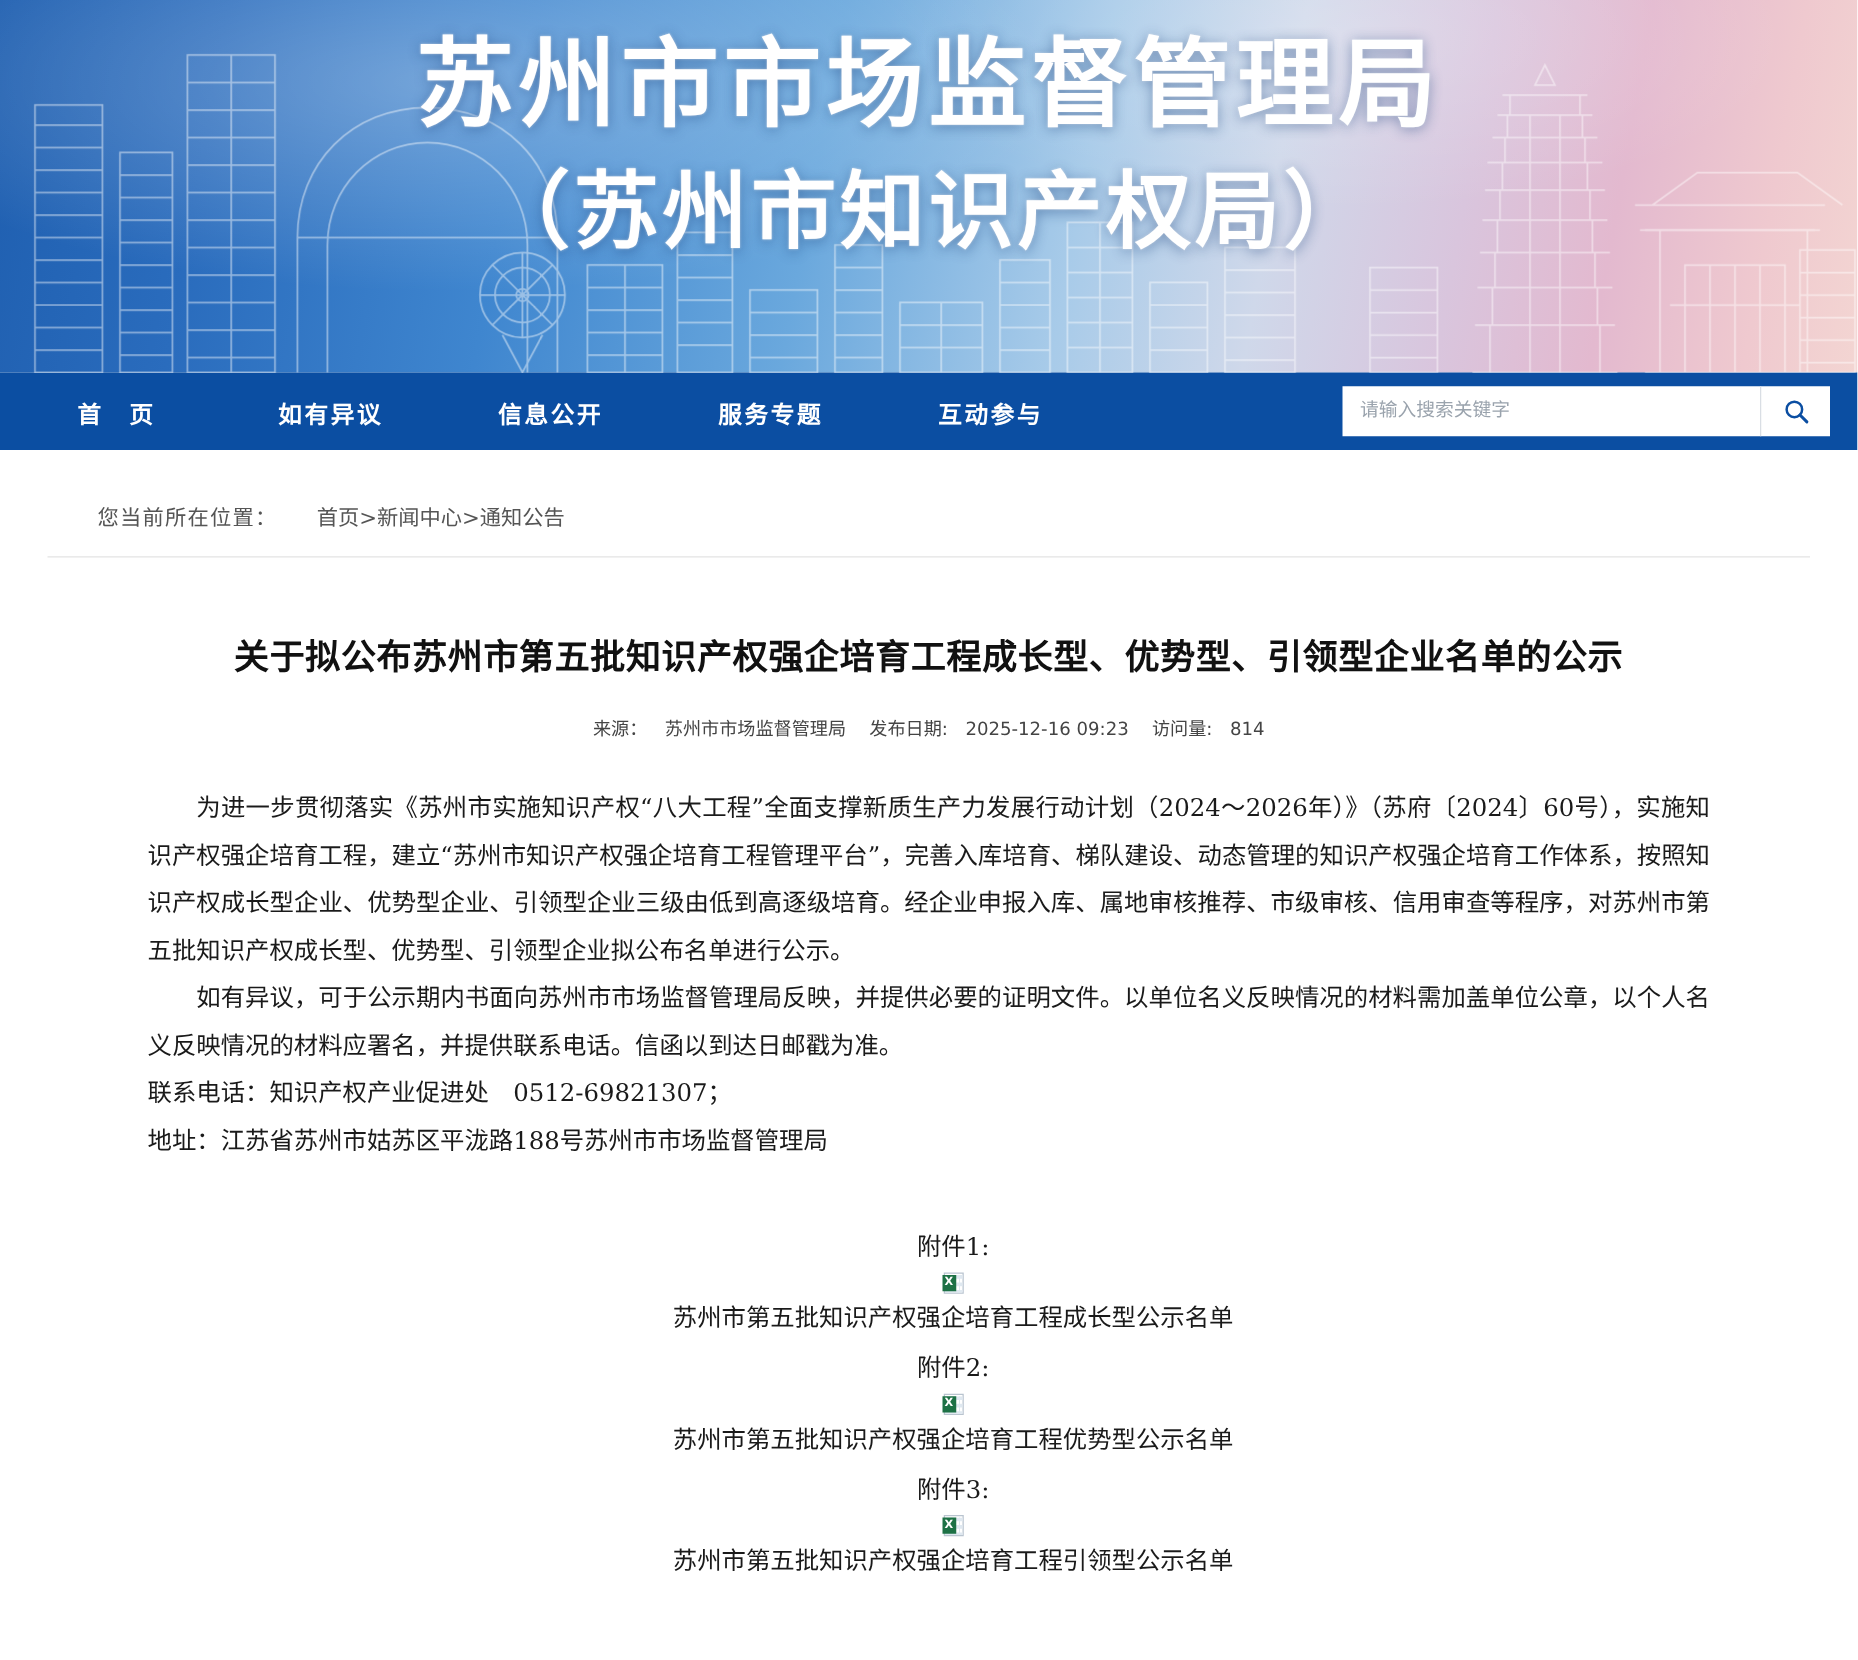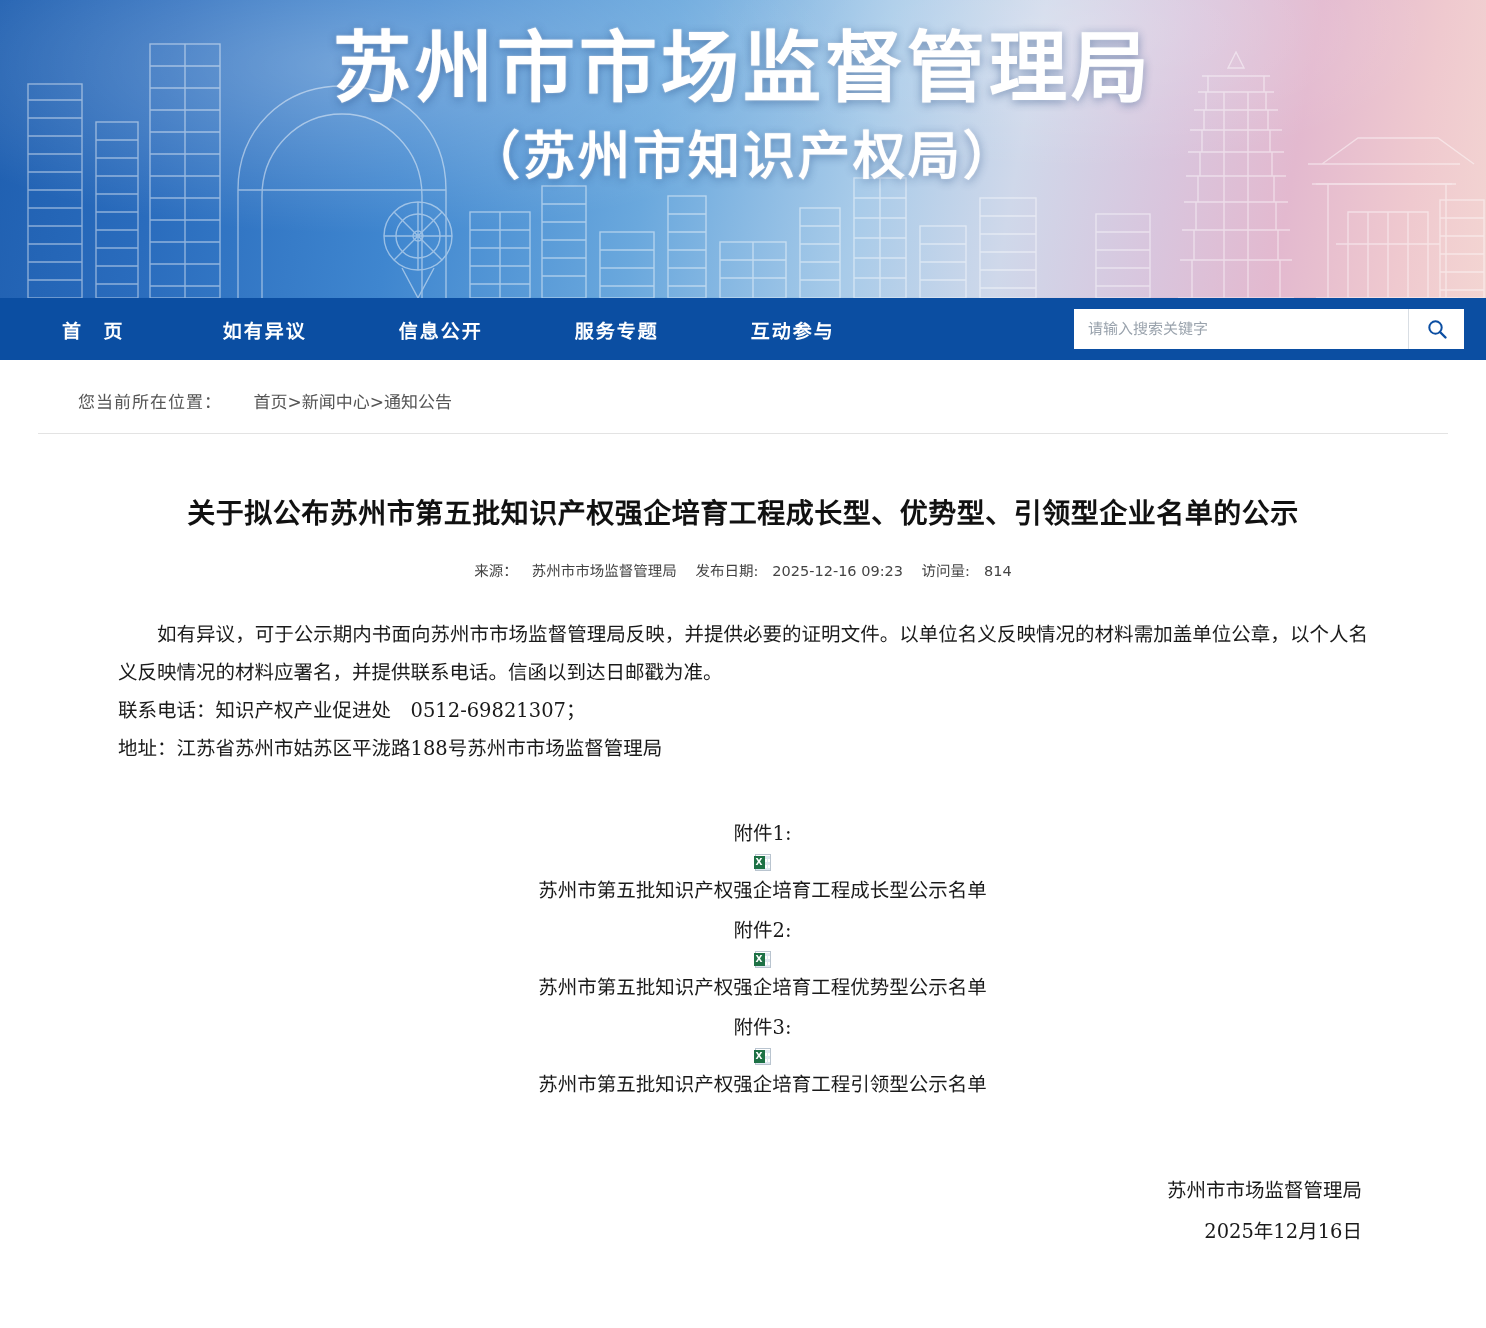--- a/index.html
+++ b/index.html
@@ -42,21 +42,21 @@
     font-size: 78px;
     letter-spacing: 4px;
     color: #ffffff;
     text-shadow: 0 2px 10px rgba(20,60,120,.45), 0 0 2px rgba(255,255,255,.8);
     line-height: 1.08;
     white-space: nowrap;
   }
   .banner-subtitle {
     font-family: "DejaVu Sans", sans-serif;
     font-weight: bold;
-    font-size: 52px;
+    font-size: 68px;
     letter-spacing: 3px;
     color: #ffffff;
     text-shadow: 0 2px 10px rgba(20,60,120,.45), 0 0 2px rgba(255,255,255,.8);
     margin-top: 4px;
     white-space: nowrap;
   }
 
   
   .nav {
     height: 62px;
@@ -103,21 +103,21 @@
     background: #ffffff;
     border-left: 1px solid #d9dee4;
     display: flex; align-items: center; justify-content: center;
     cursor: pointer;
   }
   .search-btn svg { display: block; }
 
   
   .crumb-wrap {
     width: 1486px;
-    padding: 28px 0 22px 0;
+    padding: 40px 0 22px 0;
     background: #ffffff;
   }
   .crumb {
     max-width: 1410px;
     margin: 0 auto;
     padding: 0 40px 20px 40px;
     border-bottom: 1px solid #e3e3e3;
     color: #555;
     font-size: 17px;
     font-family: "DejaVu Sans", sans-serif;
@@ -328,20 +328,21 @@
 
     <div class="art-title">关于拟公布苏州市第五批知识产权强企培育工程成长型、优势型、引领型企业名单的公示</div>
 
     <div class="art-meta">
       <span>来源：</span><span>苏州市市场监督管理局</span>
       <span>发布日期:</span><span>2025-12-16 09:23</span>
       <span>访问量:</span><span>814</span>
     </div>
 
     <div class="body-text">
+      <p class="indent">为进一步贯彻落实《苏州市实施知识产权“八大工程”全面支撑新质生产力发展行动计划（2024～2026年）》（苏府〔2024〕60号），实施知识产权强企培育工程，建立“苏州市知识产权强企培育工程管理平台”，完善入库培育、梯队建设、动态管理的知识产权强企培育工作体系，按照知识产权成长型企业、优势型企业、引领型企业三级由低到高逐级培育。经企业申报入库、属地审核推荐、市级审核、信用审查等程序，对苏州市第五批知识产权成长型、优势型、引领型企业拟公布名单进行公示。</p>
       <p class="indent">如有异议，可于公示期内书面向苏州市市场监督管理局反映，并提供必要的证明文件。以单位名义反映情况的材料需加盖单位公章，以个人名义反映情况的材料应署名，并提供联系电话。信函以到达日邮戳为准。</p>
       <p>联系电话：知识产权产业促进处　0512-69821307；</p>
       <p>地址：江苏省苏州市姑苏区平泷路188号苏州市市场监督管理局</p>
     </div>
 
     <div class="attach-block">
 
       <div class="attach-line">
         <span>附件1:</span>
         <span class="xls-icon">

